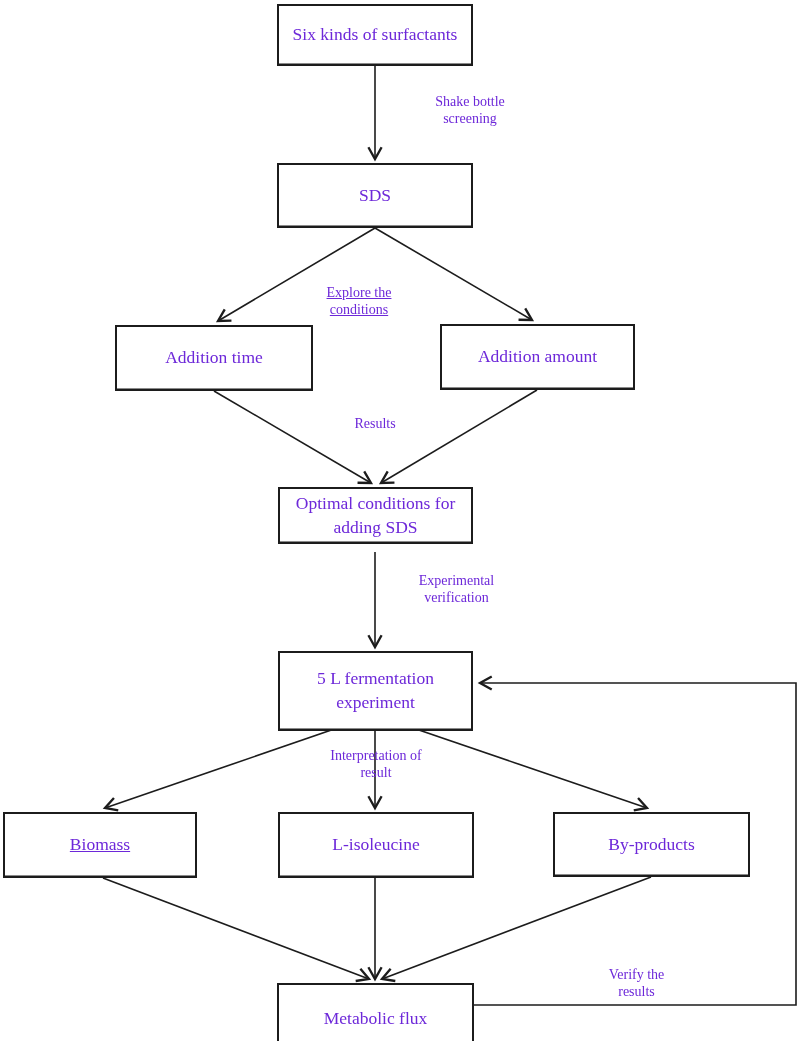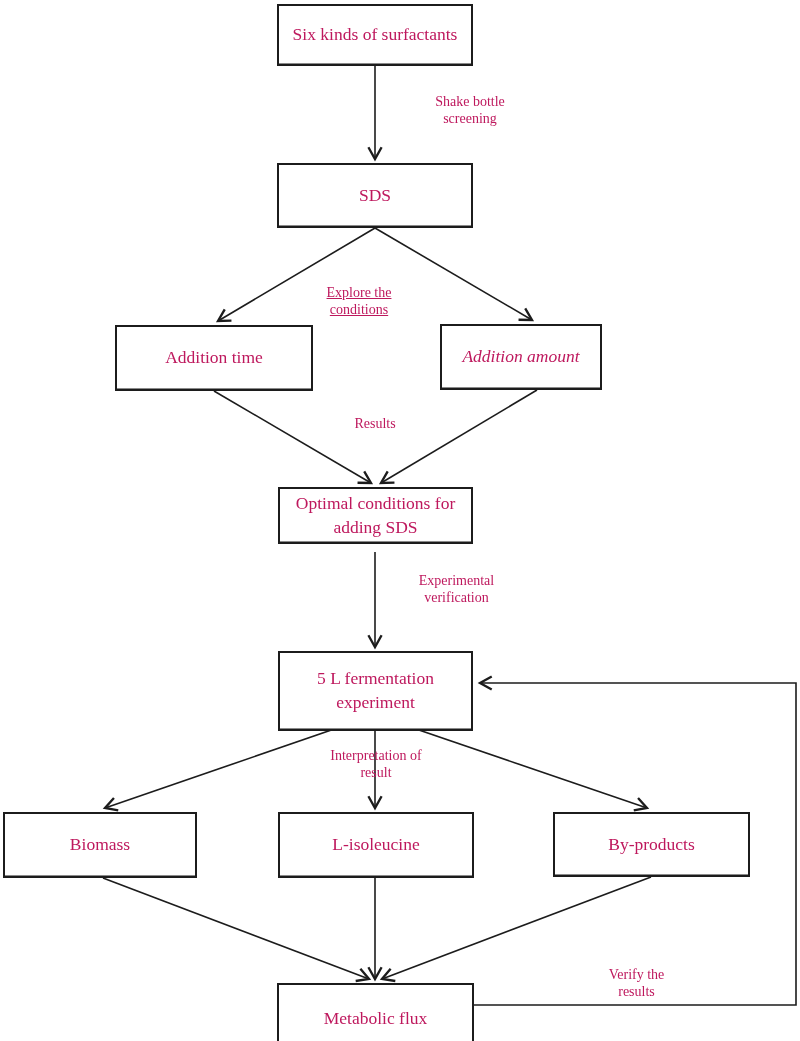--- a/index.html
+++ b/index.html
@@ -6,21 +6,21 @@
     margin: 0;
     padding: 0;
     background: #ffffff;
   }
   .canvas {
     position: relative;
     width: 800px;
     height: 1041px;
     background: #ffffff;
     font-family: "Liberation Serif", "DejaVu Serif", serif;
-    color: #be185d;
+    color: #6d28d9;
     overflow: hidden;
   }
   .arrows {
     position: absolute;
     left: 0;
     top: 0;
     width: 800px;
     height: 1041px;
     pointer-events: none;
   }
@@ -83,29 +83,29 @@
 
     <polyline class="edge" points="474,1005 796,1005 796,683 480,683" marker-end="url(#ah)"></polyline>
   </svg>
 
   <div class="node" style="left:277px; top:4px;  width:196px; height:62px;">Six kinds of surfactants</div>
 
   <div class="node" style="left:277px; top:163px; width:196px; height:65px;">SDS</div>
 
   <div class="node" style="left:115px; top:325px; width:198px; height:66px;">Addition time</div>
 
-  <div class="node" style="left:440px; top:324px; width:162px; height:66px;font-style:italic;">Addition amount</div>
+  <div class="node" style="left:440px; top:324px; width:195px; height:66px;">Addition amount</div>
 
   <div class="node" style="left:278px; top:487px; width:195px; height:57px;">Optimal conditions for
 adding SDS</div>
 
   <div class="node" style="left:278px; top:651px; width:195px; height:80px;">5 L fermentation
 experiment</div>
 
-  <div class="node" style="left:3px;   top:812px; width:194px; height:66px;">Biomass</div>
+  <div class="node" style="left:3px;   top:812px; width:194px; height:66px;text-decoration:underline;">Biomass</div>
 
   <div class="node" style="left:278px; top:812px; width:196px; height:66px;">L-isoleucine</div>
 
   <div class="node" style="left:553px; top:812px; width:197px; height:65px;">By-products</div>
 
   <div class="node" style="left:277px; top:983px; width:197px; height:72px;">Metabolic flux</div>
 
   <div class="edge-label" style="left:400px; top:93px;  width:140px;">Shake bottle
 screening</div>
 

